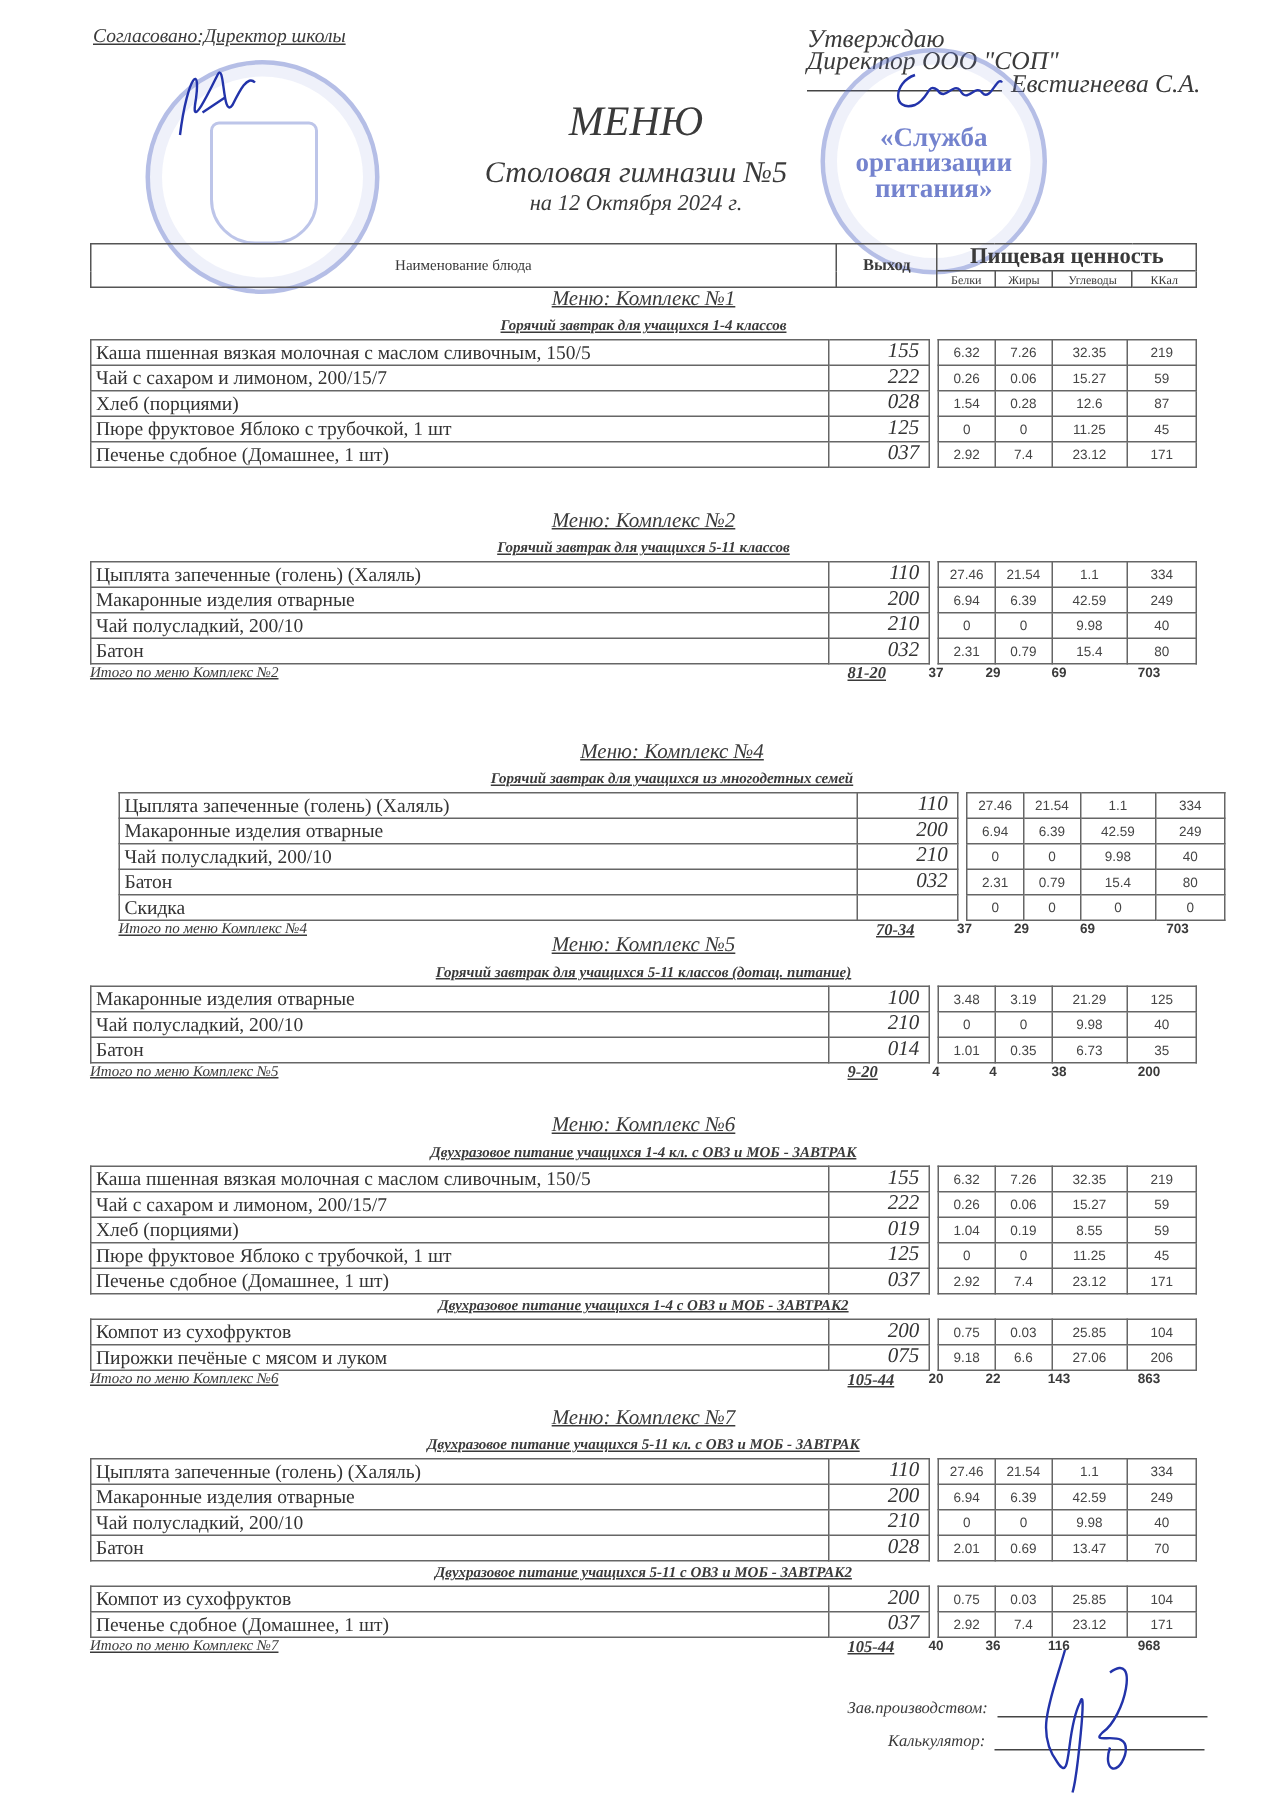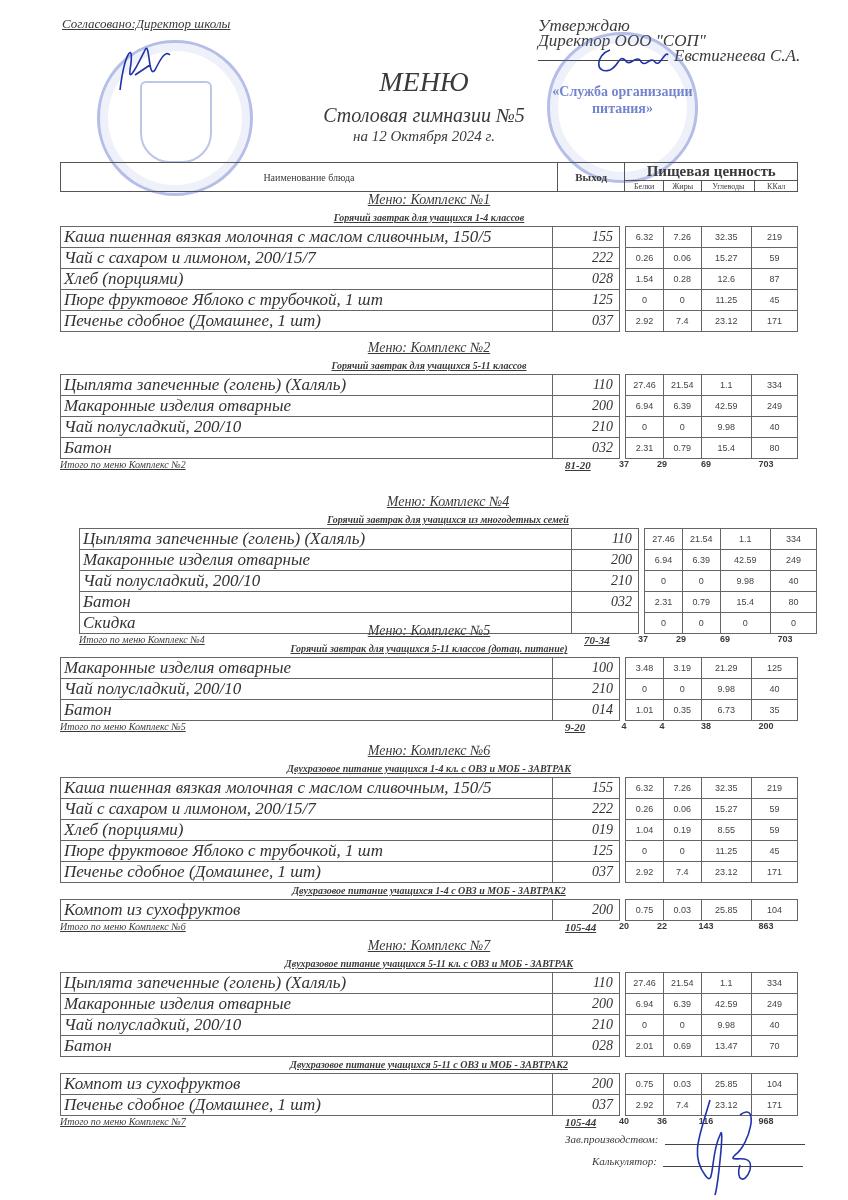--- a/index.html
+++ b/index.html
@@ -16,36 +16,36 @@
   .t2 { top: 104px; font-size: 20px; font-style: italic; }
   .t3 { top: 128px; font-size: 15px; font-style: italic; }
 
   .stamp { border-radius: 50%; border: 3px solid rgba(90,110,200,0.45);
            box-shadow: inset 0 0 0 8px rgba(120,140,210,0.12); }
   .stamp1 { left: 97px; top: 40px; width: 150px; height: 150px; }
   .stamp1 .inner { position:absolute; left: 40px; top: 38px; width: 68px; height: 78px;
            border: 2px solid rgba(90,110,200,0.4); border-radius: 6px 6px 30px 30px; }
   .stamp2 { left: 547px; top: 32px; width: 145px; height: 145px; }
   .stamp2 .txt { position:absolute; left: 0; width:100%; top: 48px; text-align:center;
-           color: rgba(70,90,190,0.75); font-family: "Liberation Serif", serif; font-size: 14px;
+           color: rgba(70,90,190,0.75); font-family: "Liberation Serif", serif; font-size: 18px;
            font-weight: bold; line-height: 17px; }
   .sig { stroke: #2233aa; fill: none; stroke-width: 1.6; }
 
   table { border-collapse: collapse; }
   .head-tbl { position:absolute; left: 60px; top: 162px; width: 738px; }
   .head-tbl td { border: 1px solid #555; font-size: 10px; text-align: center; padding: 0; }
 
   .section { position: absolute; left: 60px; width: 738px; }
   .sec-title { text-align: center; font-size: 14px; font-style: italic; text-decoration: underline; height: 20px; line-height: 20px; }
   .sub-title { text-align: center; font-size: 10px; font-style: italic; font-weight: bold; text-decoration: underline; height: 16px; line-height: 16px; }
   .rows { width: 738px; }
   .rows td { border: 1px solid #666; height: 14px; padding: 0; font-size: 9px;
              font-family: "Liberation Sans", sans-serif; text-align: center; color: #444; }
   .rows td.name { width: 477px; text-align: left; font-family: "Liberation Serif", serif;
-                  font-style: italic; font-size: 17px; padding-left: 3px; color:#333; }
+                  font-size: 13px; padding-left: 3px; color:#333; }
   .rows td.out { width: 58px; text-align: right; font-family: "Liberation Serif", serif;
                  font-style: italic; font-size: 14px; padding-right: 6px; color:#333; }
   .rows td.n { width: 36px; }
   .rows td.k { width: 36px; margin-left: 13px; }
   .rows td.gap { border: none; width: 5px; }
   .total { width: 738px; height: 14px; font-size: 9px; position: relative; }
   .total .lbl { position:absolute; left: 0; top: 0; font-style: italic; font-size: 10px; text-decoration: underline; }
   .total .price { position:absolute; left: 505px; top: 0; font-style: italic; font-size: 11px; text-decoration: underline; font-weight: bold; }
   .total .v { position:absolute; top: 0; width: 40px; text-align: center; font-family: "Liberation Sans", sans-serif; font-weight: bold; font-size: 9px; }
 
@@ -363,20 +363,29 @@
         <tbody>
           <tr>
           <td class="name">Компот из сухофруктов</td>
           <td class="out">200</td>
           <td class="gap"></td>
           <td class="n">0.75</td>
           <td class="n">0.03</td>
           <td class="n" style="width:48px">25.85</td>
           <td class="k" style="width:44px">104</td>
         </tr>
+          <tr>
+          <td class="name">Пирожки печёные с мясом и луком</td>
+          <td class="out">075</td>
+          <td class="gap"></td>
+          <td class="n">9.18</td>
+          <td class="n">6.6</td>
+          <td class="n" style="width:48px">27.06</td>
+          <td class="k" style="width:44px">206</td>
+        </tr>
         </tbody>
       </table>
       <div class="total">
       <span class="lbl">Итого по меню Комплекс №6</span>
       <span class="price">105-44</span>
       <span class="v" style="left:544px">20</span>
       <span class="v" style="left:582px">22</span>
       <span class="v" style="left:626px">143</span>
       <span class="v" style="left:686px">863</span>
     </div>

